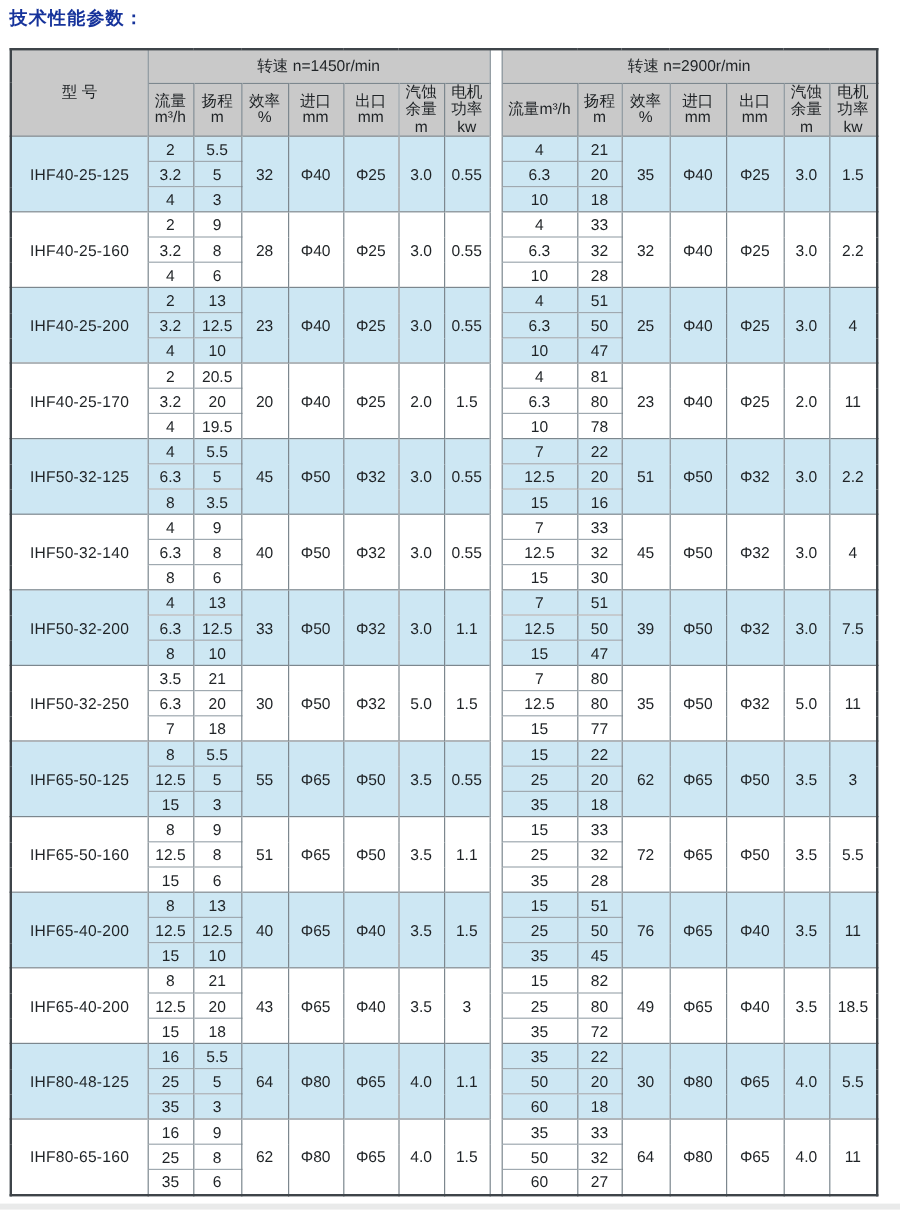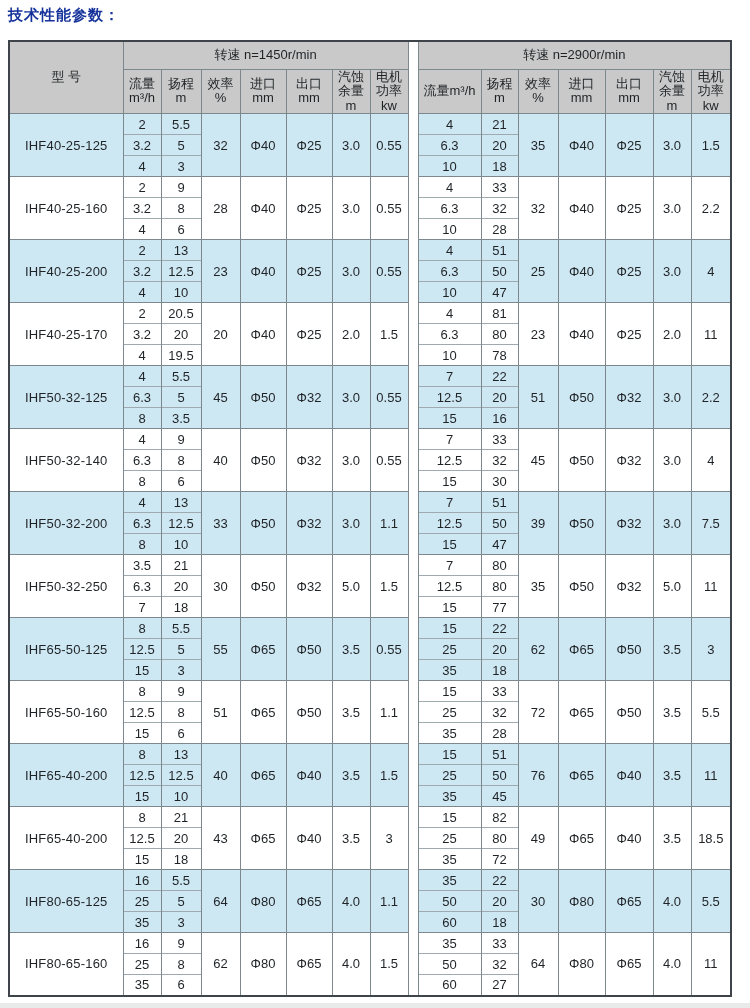--- a/index.html
+++ b/index.html
@@ -470,21 +470,21 @@
           <td class="qh">25</td>
           <td class="qh">80</td>
         </tr>
         <tr class="g-white sub">
           <td class="qh">15</td>
           <td class="qh">18</td>
           <td class="qh">35</td>
           <td class="qh">72</td>
         </tr>
         <tr class="g-blue">
-          <td class="model" rowspan="3">IHF80-65-125</td>
+          <td class="model" rowspan="3">IHF80-48-125</td>
           <td class="qh">16</td>
           <td class="qh">5.5</td>
           <td rowspan="3">64</td>
           <td rowspan="3">Φ80</td>
           <td rowspan="3">Φ65</td>
           <td rowspan="3">4.0</td>
           <td rowspan="3">1.1</td>
           <td class="gap" rowspan="3"></td>
           <td class="qh">35</td>
           <td class="qh">22</td>

